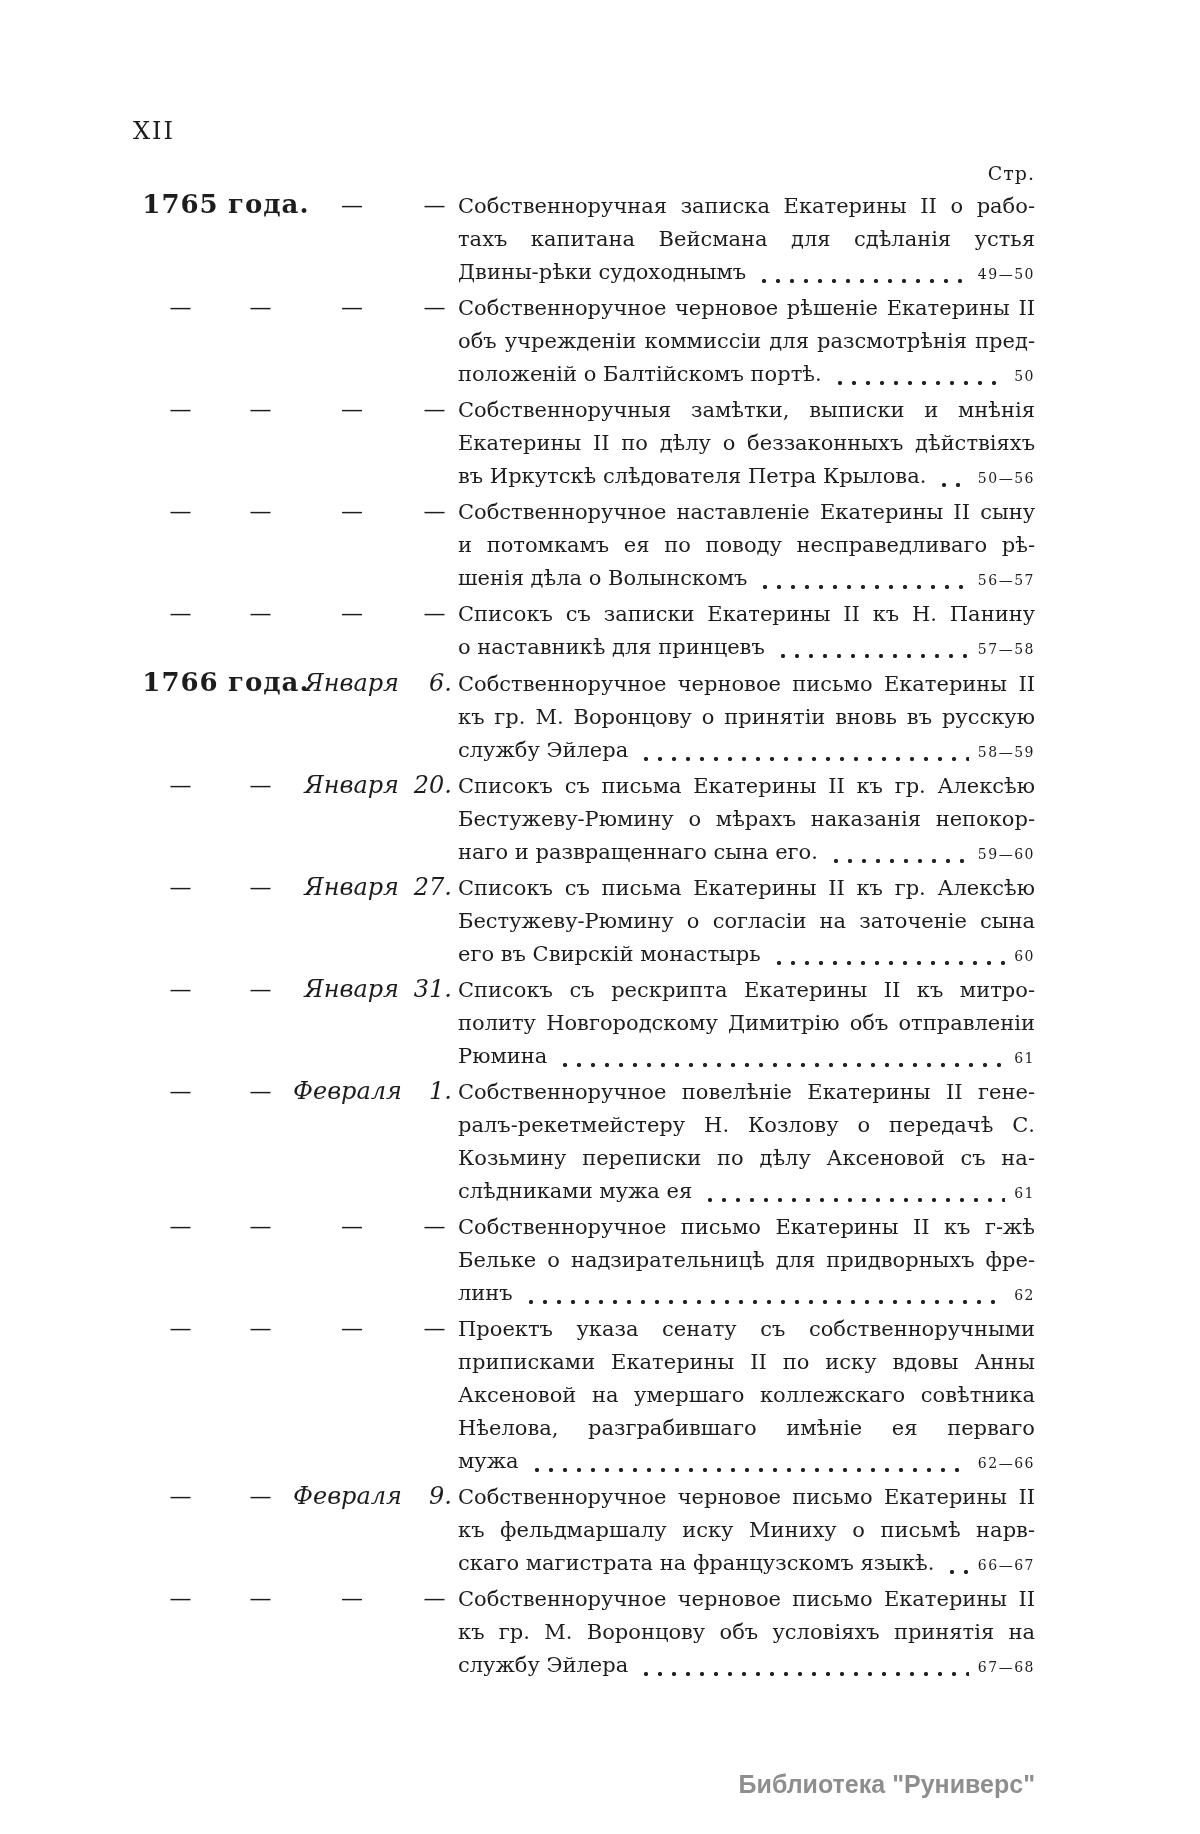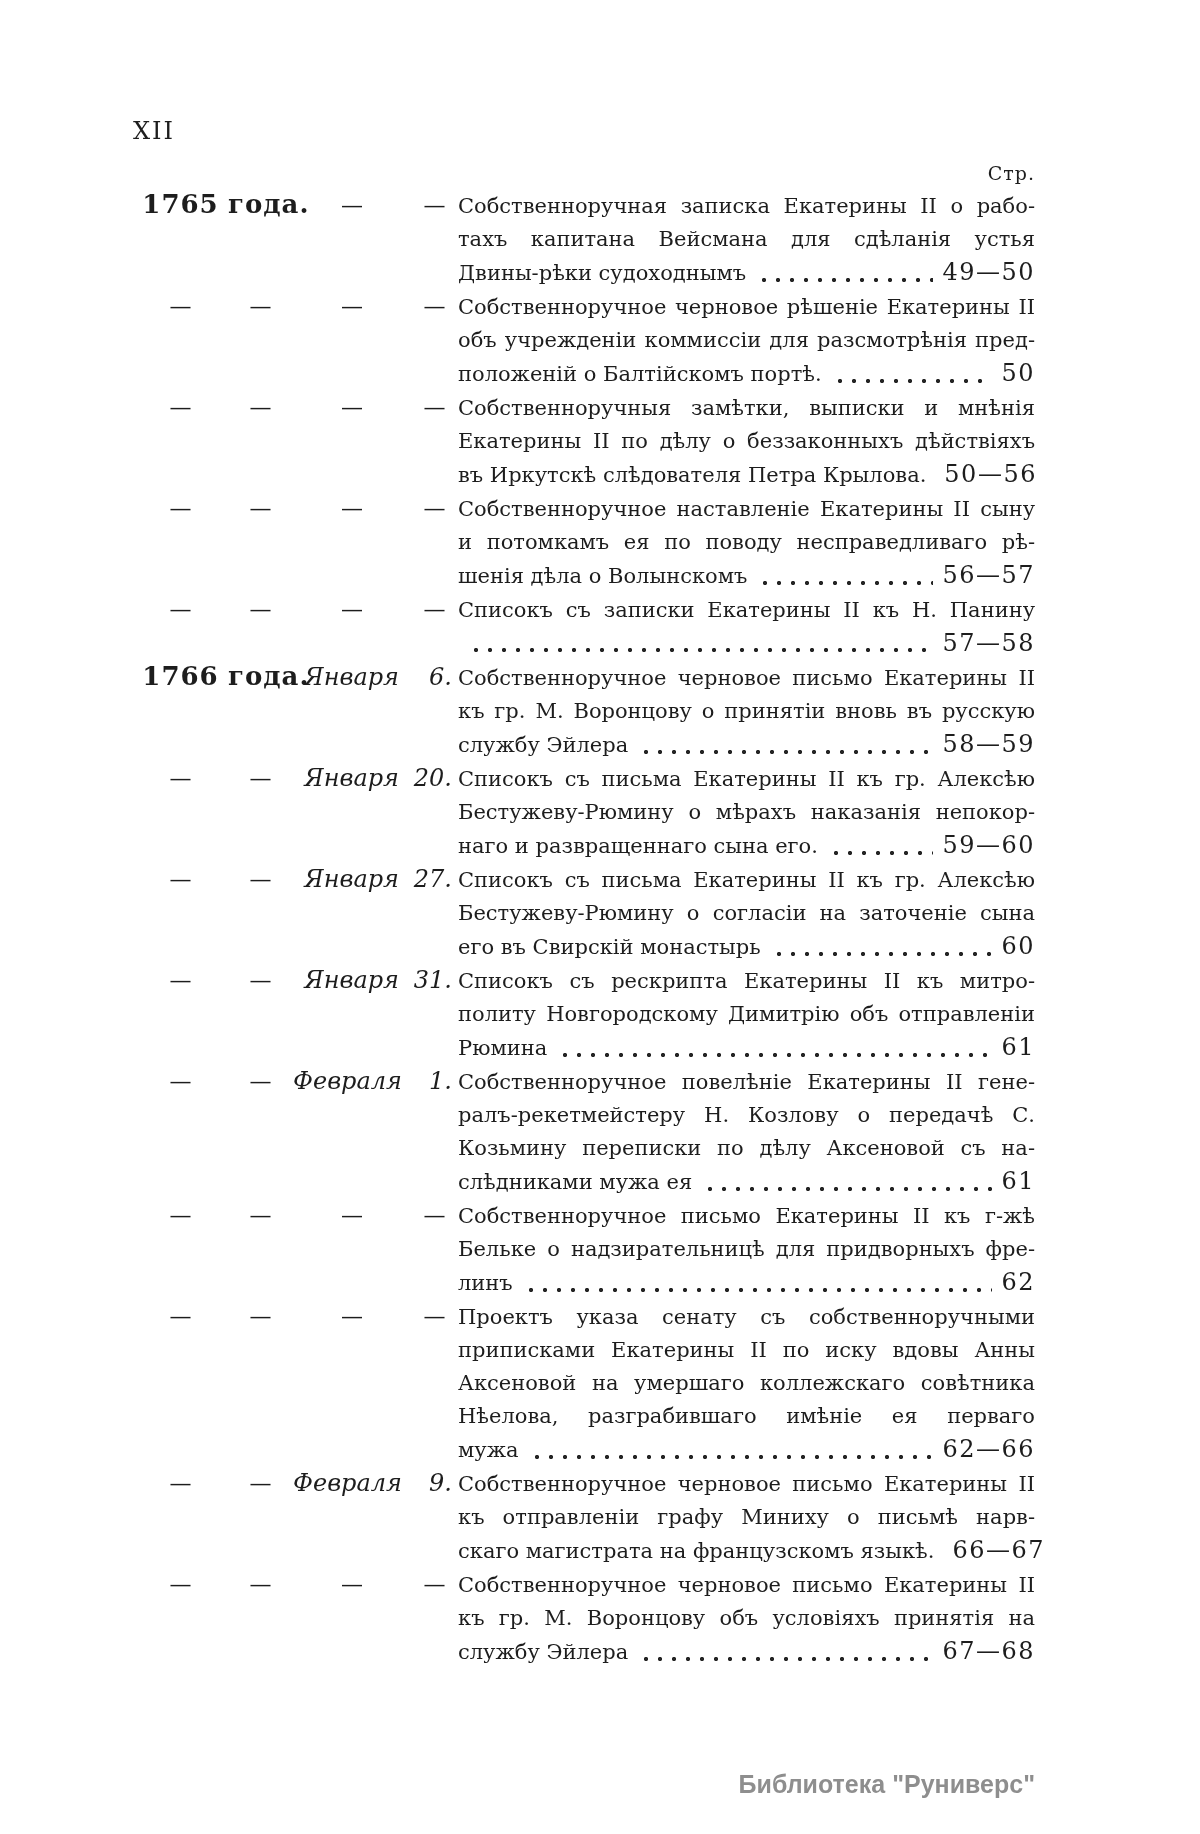--- a/index.html
+++ b/index.html
@@ -81,21 +81,21 @@
     flex: 1 1 auto;
     align-self: stretch;
     margin: 0 9px;
     background-image: radial-gradient(circle, #242424 1.8px, rgba(0,0,0,0) 2.4px);
     background-size: 14px 14px;
     background-repeat: repeat-x;
     background-position: left 2px bottom 3px;
   }
   .pages {
     white-space: nowrap;
-    font-size: 24px;
+    font-size: 14px;
     letter-spacing: 1.5px;
   }
   .footer-watermark {
     position: absolute;
     right: 165px;
     top: 1770px;
     font-family: "Liberation Sans", sans-serif;
     font-weight: bold;
     font-size: 25px;
     color: #8e8e8e;
@@ -180,20 +180,21 @@
         <div class="entry">
     <div class="cell c1 dash-cell">—</div>
     <div class="cell c2 dash-cell">—</div>
     <div class="cell c3 dash-cell">—</div>
     <div class="cell c4 dash-cell">—</div>
     <div class="entry-text">
       <div class="lines">
               <div class="tline">Списокъ съ записки Екатерины II къ Н. Панину</div>
             </div>
       <div class="lline">
+        <span class="ltext">о наставникѣ для принцевъ</span>
         <span class="leader"></span>
         <span class="pages">57—58</span>
       </div>
     </div>
   </div>
         <div class="entry">
     <div class="cell c1">1766</div>
     <div class="cell c2">года.</div>
     <div class="cell c3">Января</div>
     <div class="cell c4">6.</div>
@@ -315,21 +316,21 @@
     </div>
   </div>
         <div class="entry">
     <div class="cell c1 dash-cell">—</div>
     <div class="cell c2 dash-cell">—</div>
     <div class="cell c3">Февраля</div>
     <div class="cell c4">9.</div>
     <div class="entry-text">
       <div class="lines">
               <div class="tline">Собственноручное черновое письмо Екатерины II</div>
-              <div class="tline">къ отправленіи графу Миниху о письмѣ нарв-</div>
+              <div class="tline">къ фельдмаршалу иску Миниху о письмѣ нарв-</div>
             </div>
       <div class="lline">
         <span class="ltext">скаго магистрата на французскомъ языкѣ.</span>
         <span class="leader"></span>
         <span class="pages">66—67</span>
       </div>
     </div>
   </div>
         <div class="entry">
     <div class="cell c1 dash-cell">—</div>

